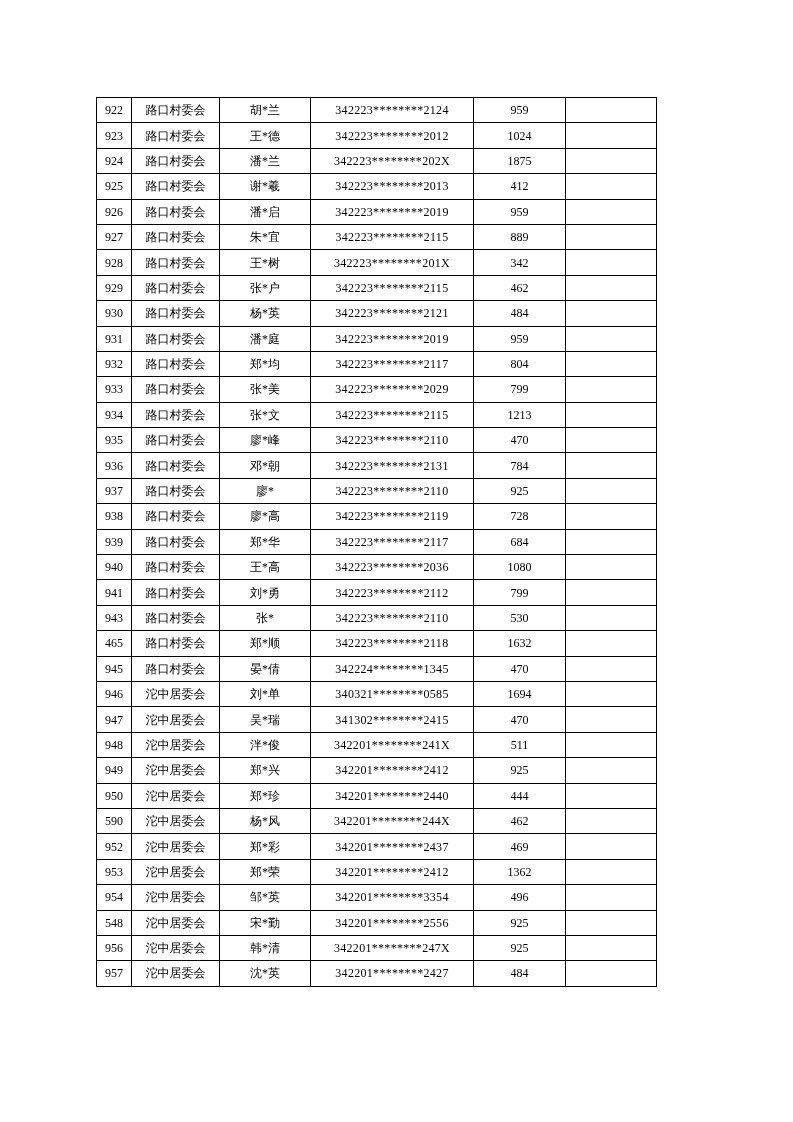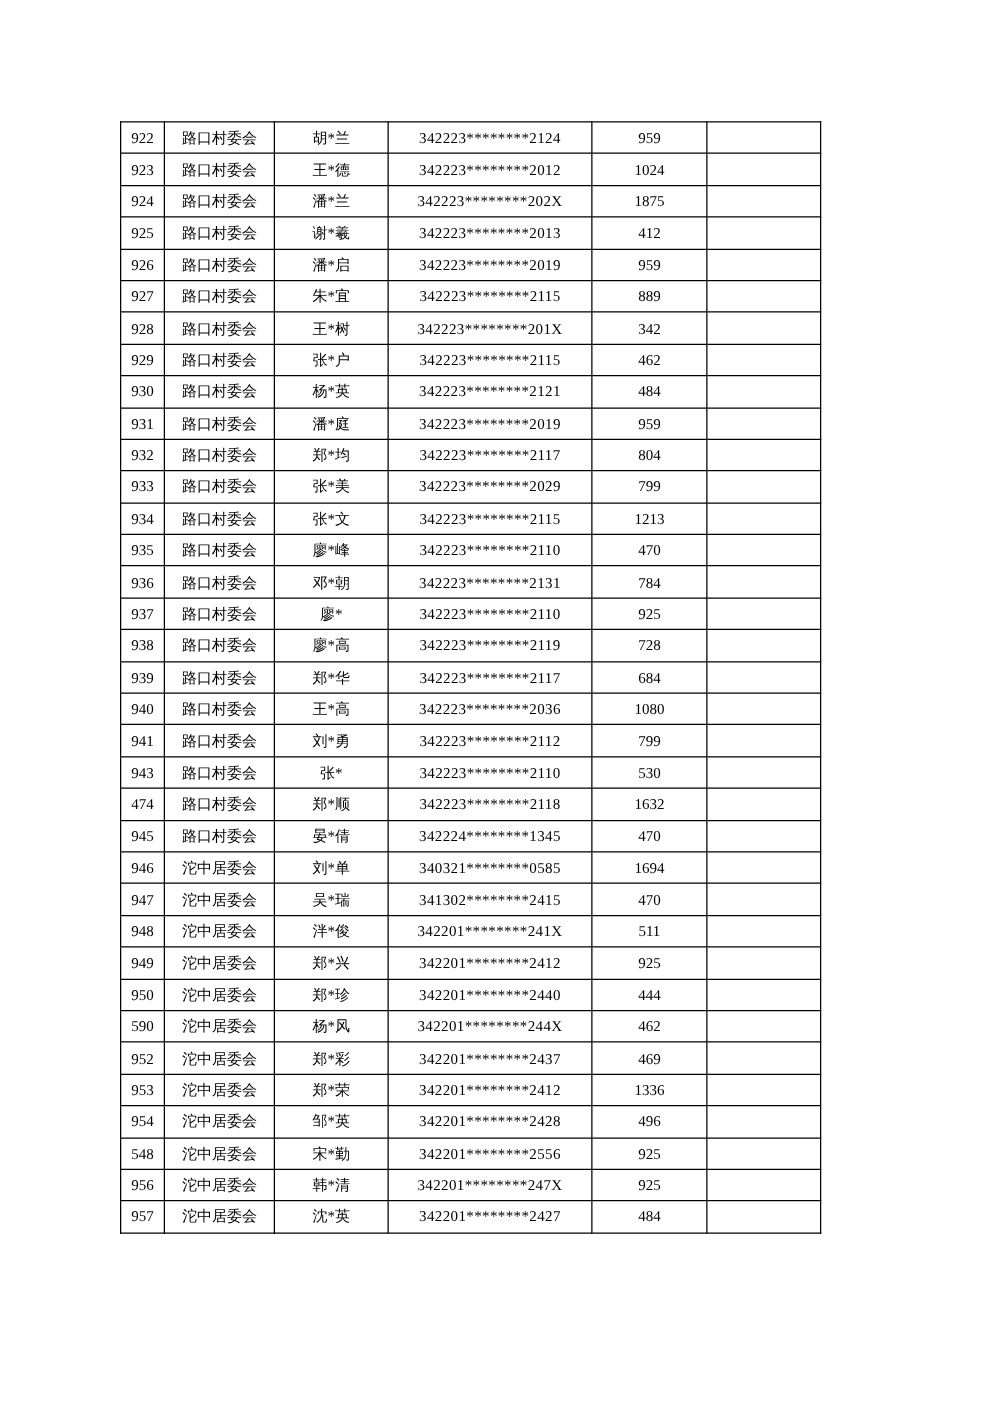--- a/index.html
+++ b/index.html
@@ -219,21 +219,21 @@
         </tr>
         <tr>
           <td>943</td>
           <td>路口村委会</td>
           <td>张*</td>
           <td class="id-cell">342223********2110</td>
           <td>530</td>
           <td></td>
         </tr>
         <tr>
-          <td>474</td>
+          <td>465</td>
           <td>路口村委会</td>
           <td>郑*顺</td>
           <td class="id-cell">342223********2118</td>
           <td>1632</td>
           <td></td>
         </tr>
         <tr>
           <td>945</td>
           <td>路口村委会</td>
           <td>晏*倩</td>
@@ -295,28 +295,28 @@
           <td>郑*彩</td>
           <td class="id-cell">342201********2437</td>
           <td>469</td>
           <td></td>
         </tr>
         <tr>
           <td>953</td>
           <td>沱中居委会</td>
           <td>郑*荣</td>
           <td class="id-cell">342201********2412</td>
-          <td>1336</td>
+          <td>1362</td>
           <td></td>
         </tr>
         <tr>
           <td>954</td>
           <td>沱中居委会</td>
           <td>邹*英</td>
-          <td class="id-cell">342201********2428</td>
+          <td class="id-cell">342201********3354</td>
           <td>496</td>
           <td></td>
         </tr>
         <tr>
           <td>548</td>
           <td>沱中居委会</td>
           <td>宋*勤</td>
           <td class="id-cell">342201********2556</td>
           <td>925</td>
           <td></td>

